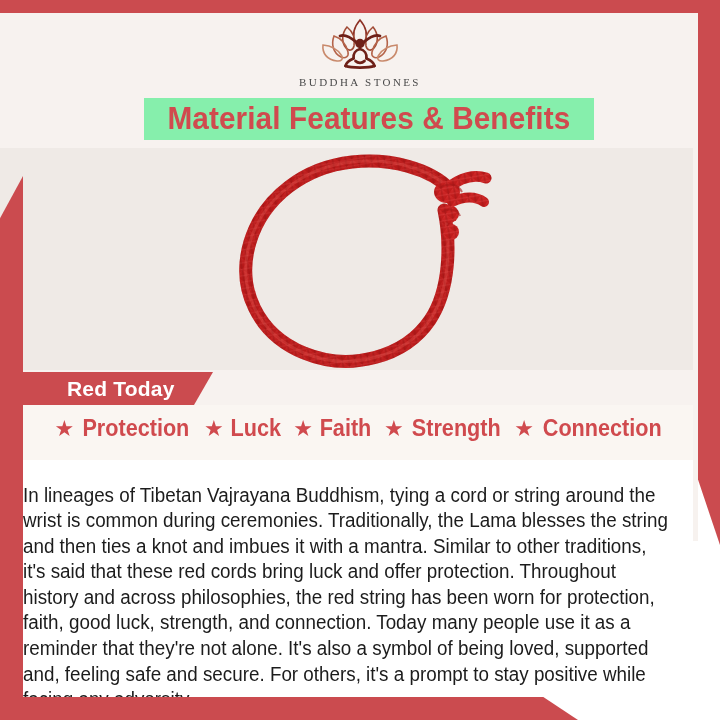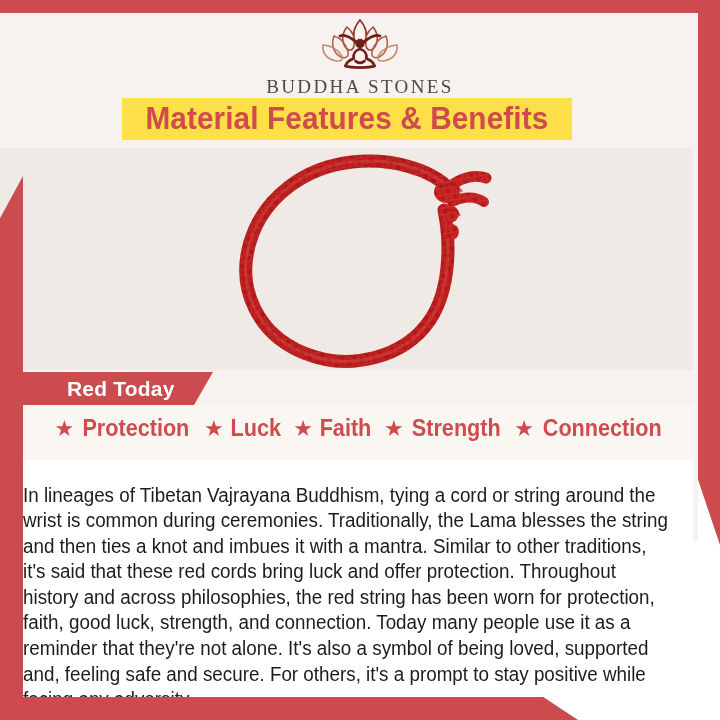--- a/index.html
+++ b/index.html
@@ -79,31 +79,31 @@
     align-items: center;
   }
   .logo-mark {
     width: 108px;
     height: 58px;
     display: block;
   }
   .logo-text {
     margin-top: 2px;
     font-family: "Liberation Serif", serif;
-    font-size: 19px;
+    font-size: 11px;
     letter-spacing: 2.4px;
     color: #4a4a4a;
     font-weight: 400;
   }
 
   .title-bar {
     position: absolute;
-    left: 122px; top: 98px;
+    left: 144px; top: 98px;
     width: 450px; height: 42px;
-    background: #fde047;
+    background: #86efac;
     display: flex;
     align-items: center;
     justify-content: center;
     z-index: 3;
   }
   .title-bar .title-text {
     font-family: "Liberation Sans Narrow", "Liberation Sans", sans-serif;
     font-size: 31px;
     font-weight: bold;
     color: #d04a4e;

